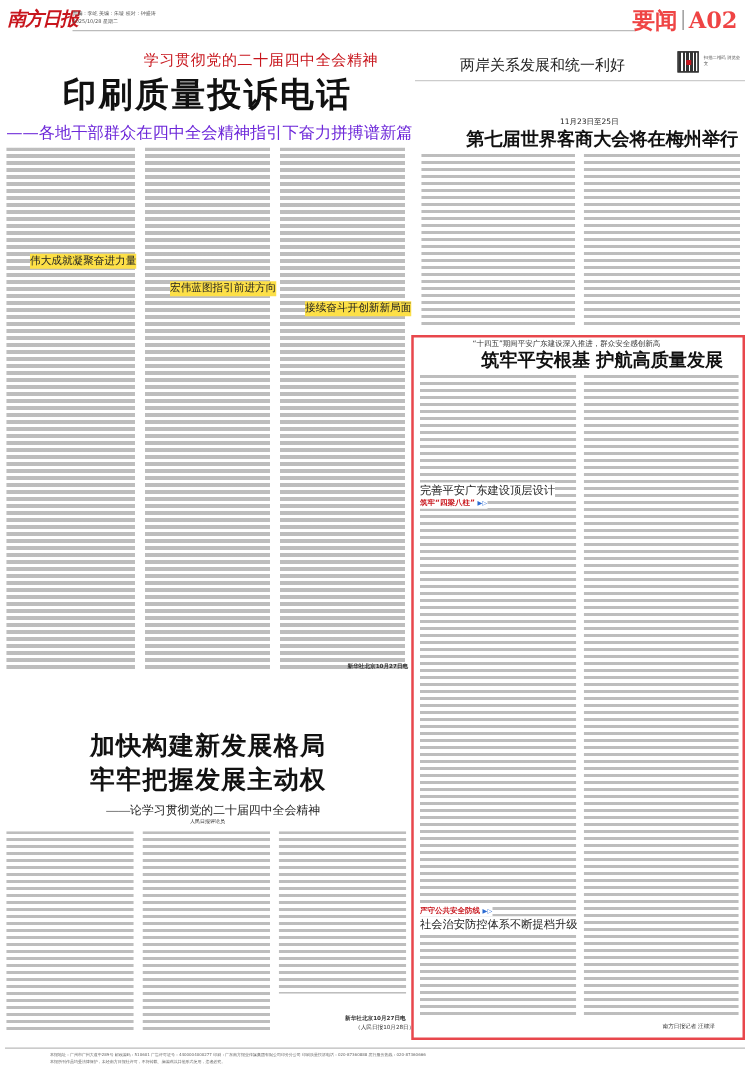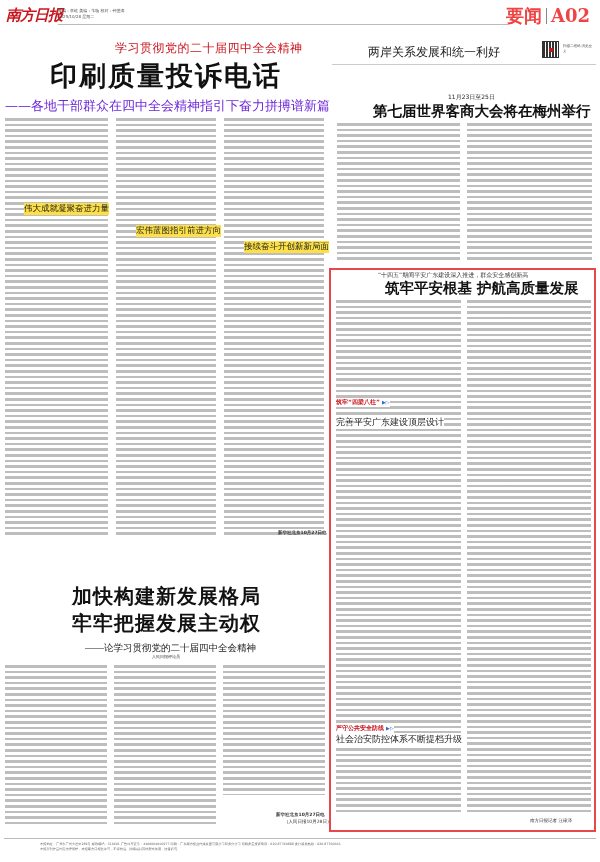--- a/index.html
+++ b/index.html
@@ -99,21 +99,21 @@
 <div class="rb-kicker">“十四五”期间平安广东建设深入推进，群众安全感创新高</div>
 <div class="rb-hl">筑牢平安根基  护航高质量发展</div>
 <div class="col" style="left:336px;top:300px;width:125px;height:515px;">
     <div class="textlines"></div>
   </div>
 <div class="col" style="left:467px;top:300px;width:124px;height:515px;">
     <div class="textlines"></div>
   </div>
 
 <div class="rb-sub-kicker" style="left:336px;top:398px;"><span>筑牢“四梁八柱”</span> <span class="arr">▶▷</span></div>
-<div class="rb-sub-title" style="left:336px;top:416px;">完善平安广东建设顶层设计</div>
+<div class="rb-sub-title" style="left:336px;top:386px;">完善平安广东建设顶层设计</div>
 <div class="rb-sub-kicker" style="left:336px;top:724px;"><span>严守公共安全防线</span> <span class="arr">▶▷</span></div>
 <div class="rb-sub-title" style="left:336px;top:733px;">社会治安防控体系不断提档升级</div>
 <div class="rb-byline">南方日报记者  汪棣泽</div>
 
 <div class="hl2" style="top:583px;">加快构建新发展格局</div>
 <div class="hl2" style="top:610px;">牢牢把握发展主动权</div>
 <div class="hl2-sub">——论学习贯彻党的二十届四中全会精神</div>
 <div class="hl2-src">人民日报评论员</div>
 <div class="col" style="left:5px;top:665px;width:102px;height:160px;">
     <div class="textlines"></div>

